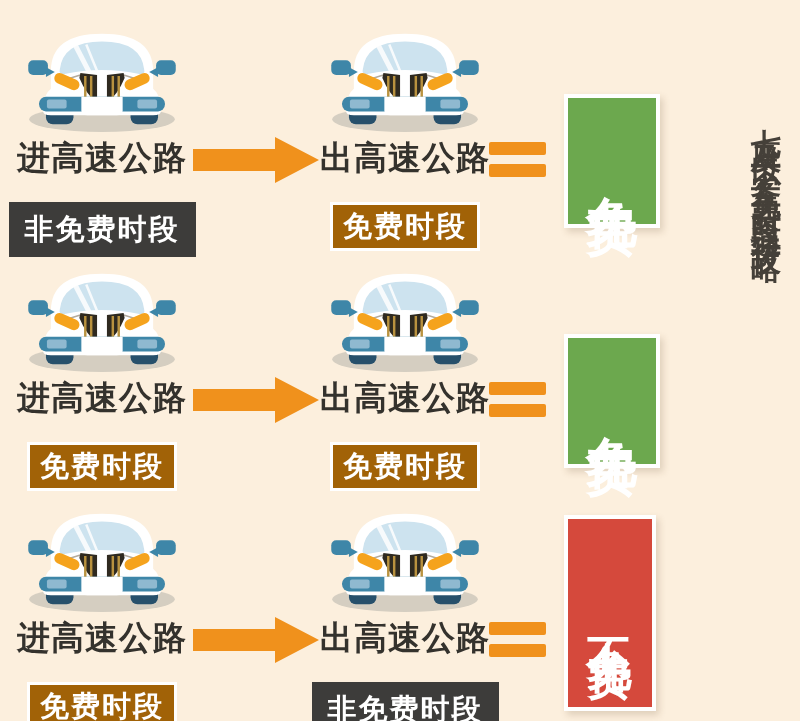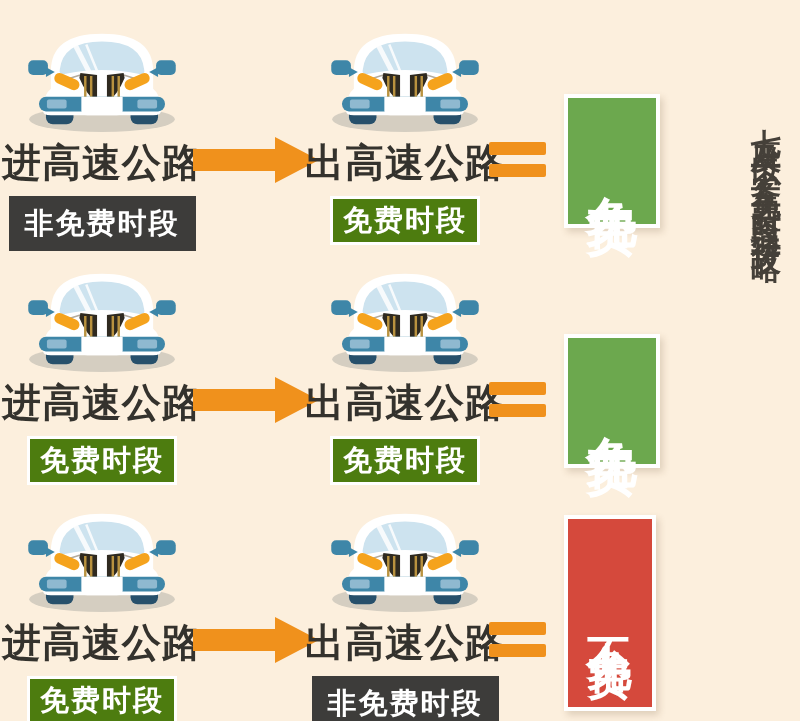--- a/index.html
+++ b/index.html
@@ -18,32 +18,32 @@
   .unit{
     position:absolute;top:16px;width:192px;
     display:flex;flex-direction:column;align-items:center;
   }
   .unit.enter{left:6px;}
   .unit.exit{left:309px;}
   .car{width:168px;height:118px;display:block;}
 
   .caption{
     margin-top:2px;
-    font-size:39px;font-weight:bold;color:#34322d;
+    font-size:33px;font-weight:bold;color:#34322d;
     white-space:nowrap;letter-spacing:1px;
   }
   .label{
-    margin-top:6px;
+    margin-top:21px;
     font-size:29px;font-weight:bold;color:#ffffff;
     white-space:nowrap;letter-spacing:2px;
     line-height:1;
     text-align:right;
   }
   .label.dark{background:#3d3c3a;padding:10px 13px;border:3px solid transparent;}
-  .label.green{background:#4d7c0f;padding:7px 10px;border:3px solid #ffffff;}
+  .label.green{background:#a16207;padding:7px 10px;border:3px solid #ffffff;}
 
   .arrow{position:absolute;left:193px;top:136px;width:126px;height:48px;}
 
   .equals{position:absolute;left:489px;top:142px;width:57px;}
   .equals i{display:block;height:13px;background:#f0911c;border-radius:2px;margin-bottom:9px;}
 
   .result{
     position:absolute;left:564px;
     background:#6ca84e;border:4px solid #ffffff;
     box-shadow:3px 4px 7px rgba(90,60,30,0.18);

